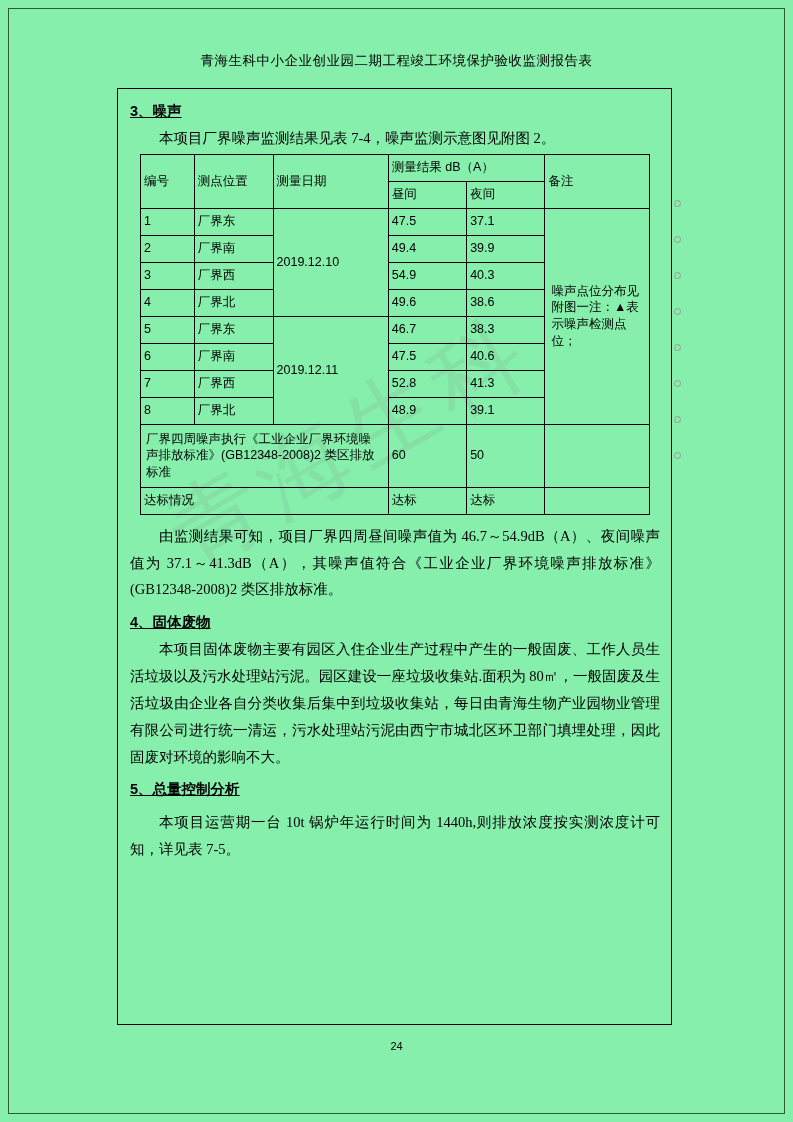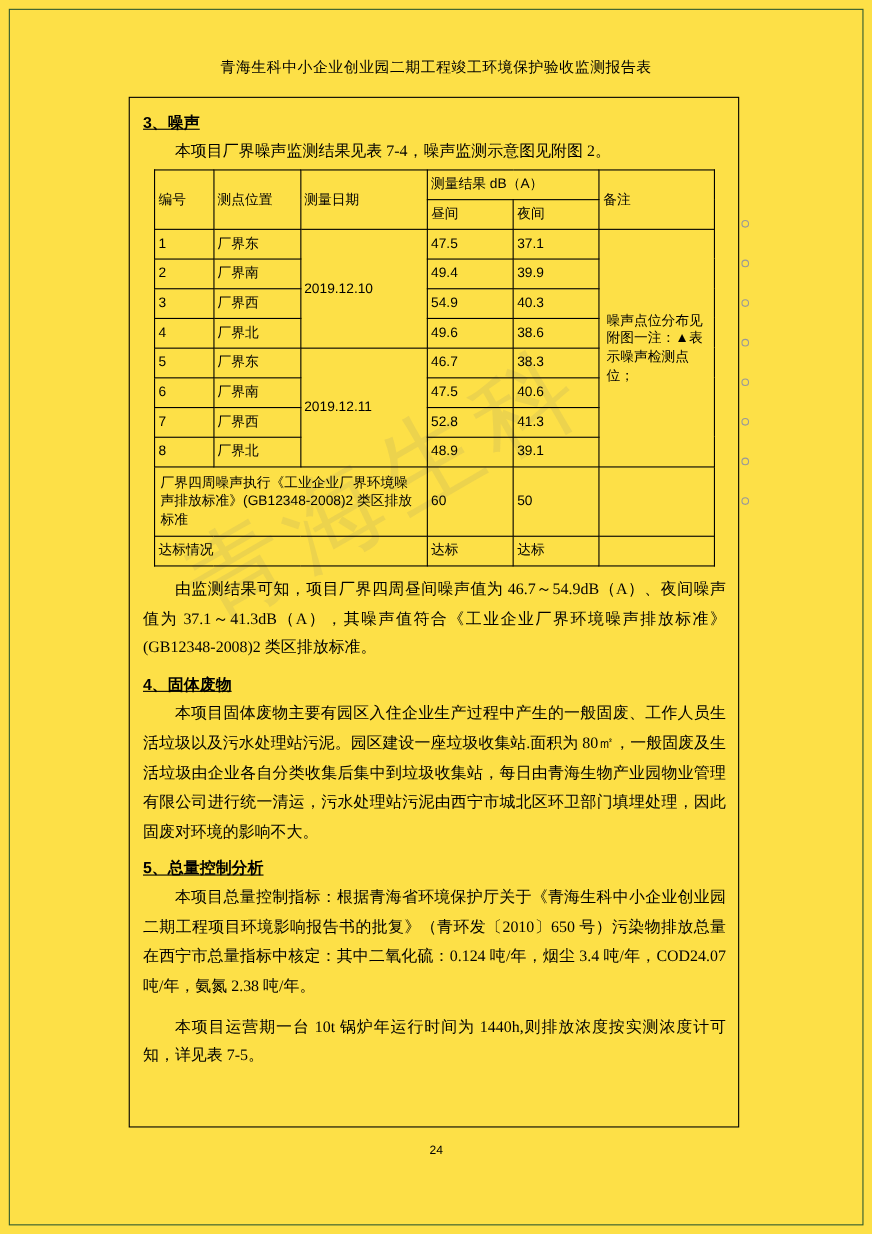--- a/index.html
+++ b/index.html
@@ -9,21 +9,21 @@
   }
   body {
     font-family: "Liberation Serif", "DejaVu Serif", serif;
     color: #000;
   }
   .page {
     position: relative;
     width: 793px;
     height: 1122px;
     margin: 0 auto;
-    background: #fde047;
+    background: #86efac;
     overflow: hidden;
   }
   
   .page-frame {
     position: absolute;
     left: 8px;
     top: 8px;
     width: 777px;
     height: 1106px;
     border: 1px solid #2f5a2f;
@@ -243,18 +243,17 @@
         </tr>
       </tbody>
     </table>
 
     <p class="body" style="margin-top:8px">由监测结果可知，项目厂界四周昼间噪声值为 46.7～54.9dB（A）、夜间噪声值为 37.1～41.3dB（A），其噪声值符合《工业企业厂界环境噪声排放标准》(GB12348-2008)2 类区排放标准。</p>
 
     <div class="h-num">4、固体废物</div>
     <p class="body">本项目固体废物主要有园区入住企业生产过程中产生的一般固废、工作人员生活垃圾以及污水处理站污泥。园区建设一座垃圾收集站.面积为 80㎡，一般固废及生活垃圾由企业各自分类收集后集中到垃圾收集站，每日由青海生物产业园物业管理有限公司进行统一清运，污水处理站污泥由西宁市城北区环卫部门填埋处理，因此固废对环境的影响不大。</p>
 
     <div class="h-num">5、总量控制分析</div>
-    <p class="body">本项目总量控制指标：根据青海省环境保护厅关于《青海生科中小企业创业园二期工程项目环境影响报告书的批复》（青环发〔2010〕650 号）污染物排放总量在西宁市总量指标中核定：其中二氧化硫：0.124 吨/年，烟尘 3.4 吨/年，COD24.07 吨/年，氨氮 2.38 吨/年。</p>
     <p class="body" style="margin-top:10px">本项目运营期一台 10t 锅炉年运行时间为 1440h,则排放浓度按实测浓度计可知，详见表 7-5。</p>
   </div>
 
   <div class="page-number">24</div>
 </div>
 
 </body></html>

